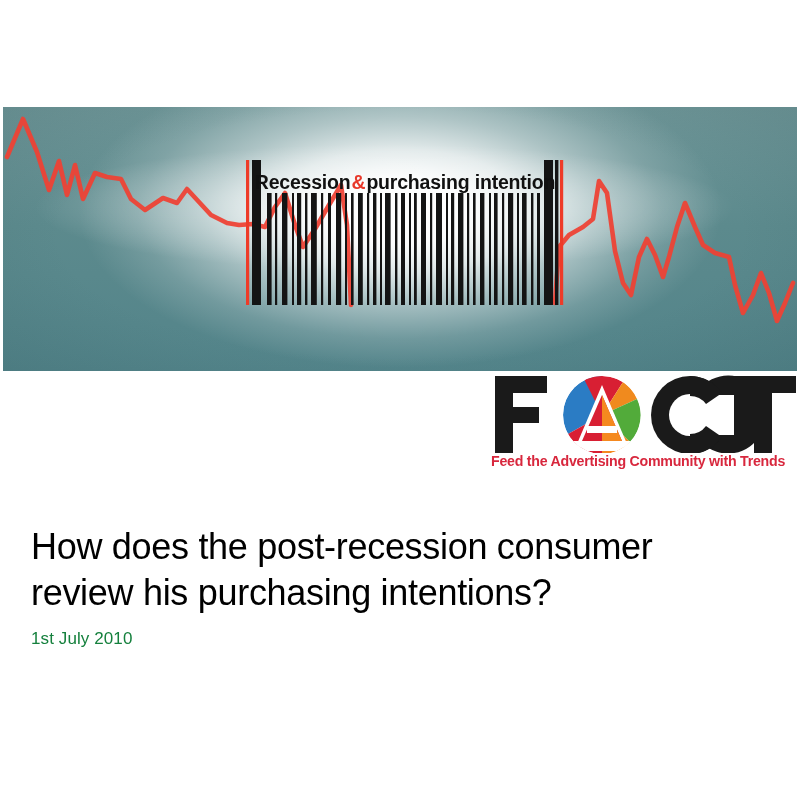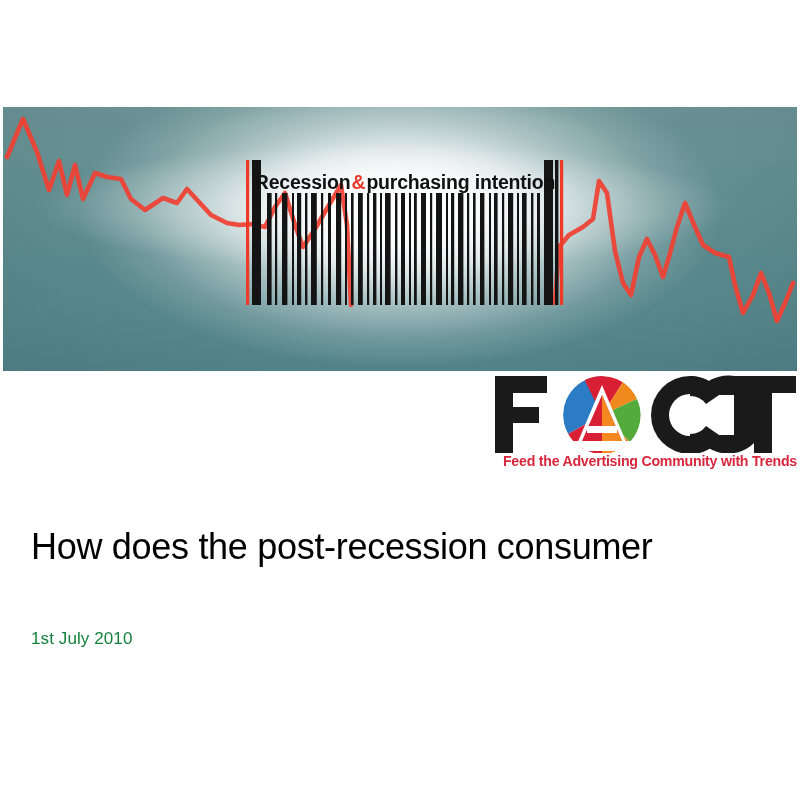--- a/index.html
+++ b/index.html
@@ -123,21 +123,21 @@
     position: relative;
     width: 308px;
     height: 82px;
   }
   #logo-svg { display: block; width: 100%; height: 100%; }
   #logo-tagline {
     position: absolute;
     left: 2px;
     top: 83px;
     width: 306px;
-    text-align: right;
+    text-align: left;
     font-family: "Liberation Sans", sans-serif;
     font-weight: bold;
     font-size: 14.2px;
     letter-spacing: -0.25px;
     color: #d8273d;
     white-space: nowrap;
     line-height: 1;
   }
 
   
@@ -315,17 +315,18 @@
           <rect x="241" y="5" width="66" height="17"></rect>
           <rect x="265" y="5" width="18" height="77"></rect>
         </g>
       </svg>
     </div>
     <div id="logo-tagline">Feed the Advertising Community with Trends</div>
   </div>
 
   <div id="title">
     <div>How does the post-recession consumer</div>
+    <div>review his purchasing intentions?</div>
   </div>
 
   <div id="subtitle">1st July 2010</div>
 
 </div>
 
 </body></html>

